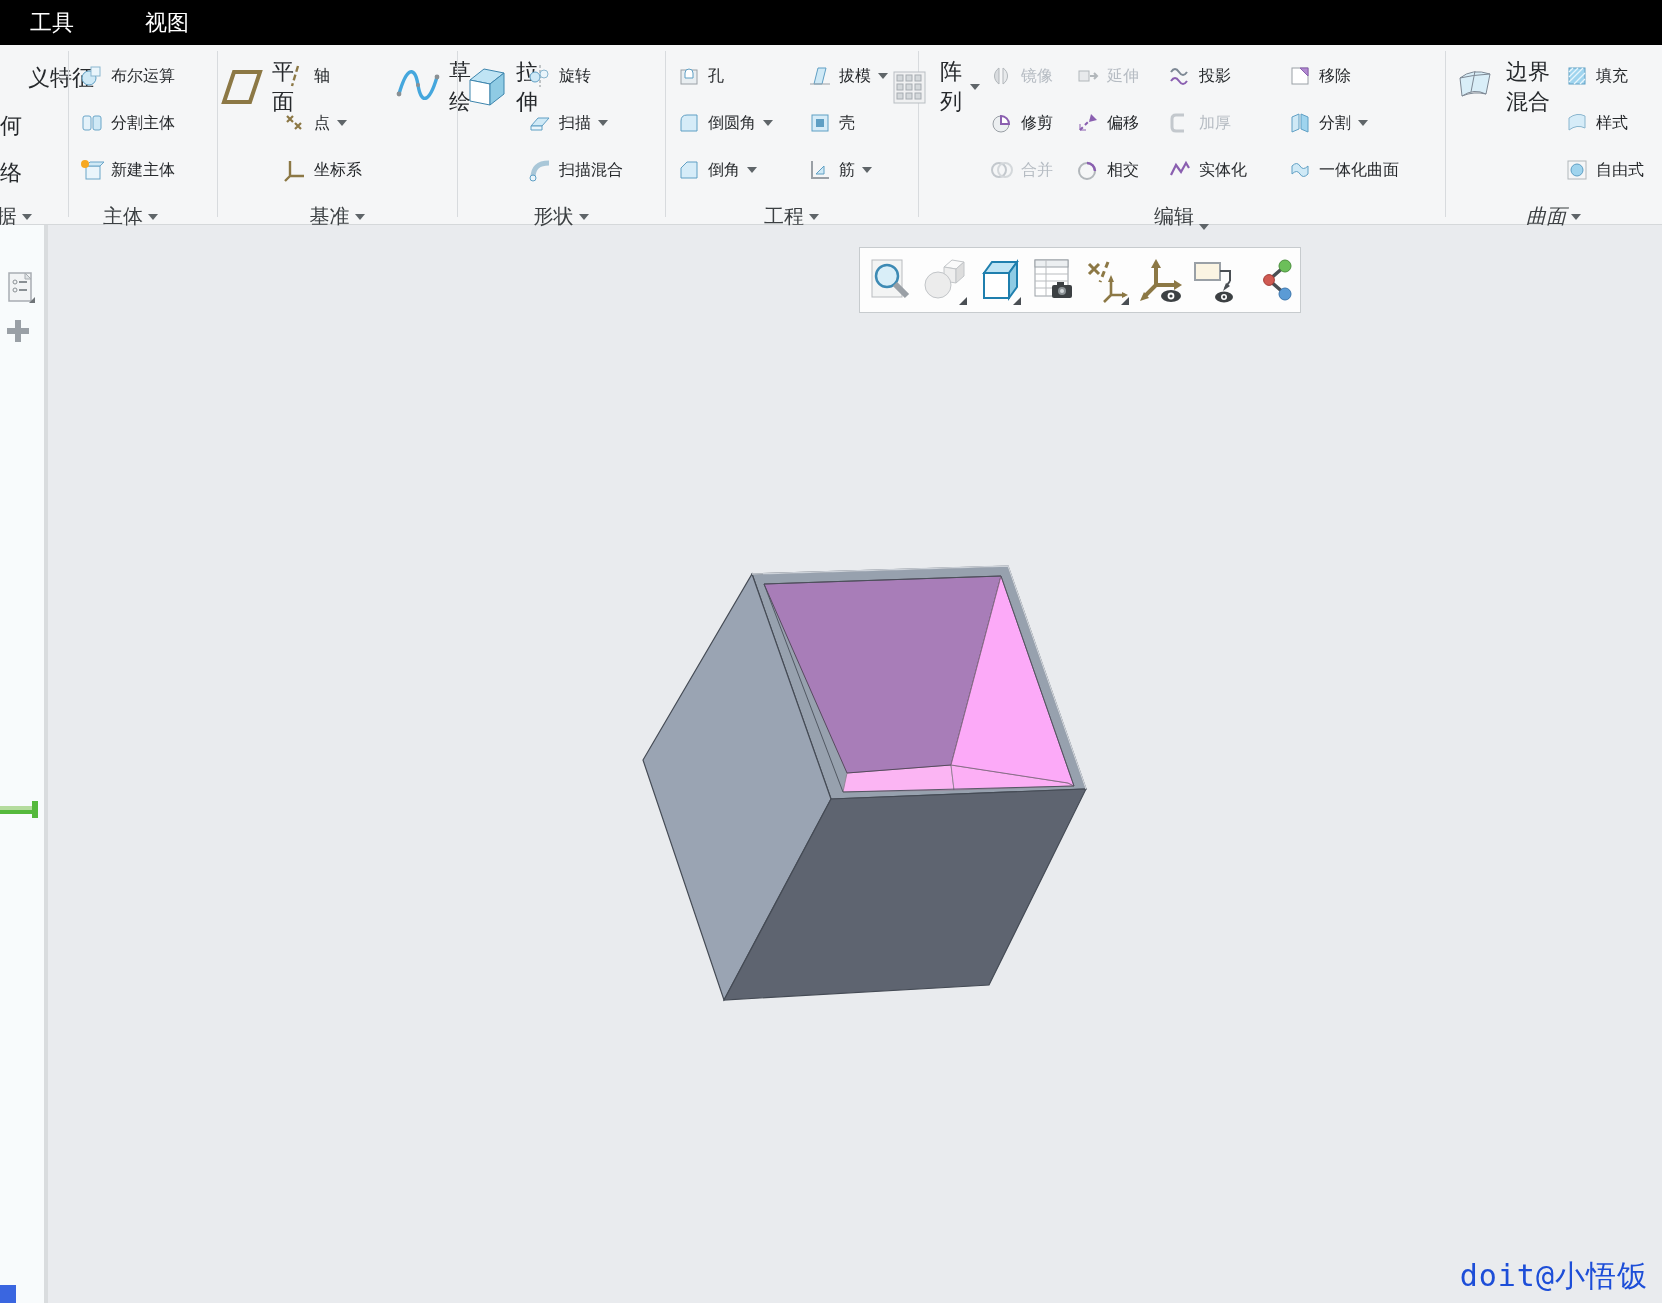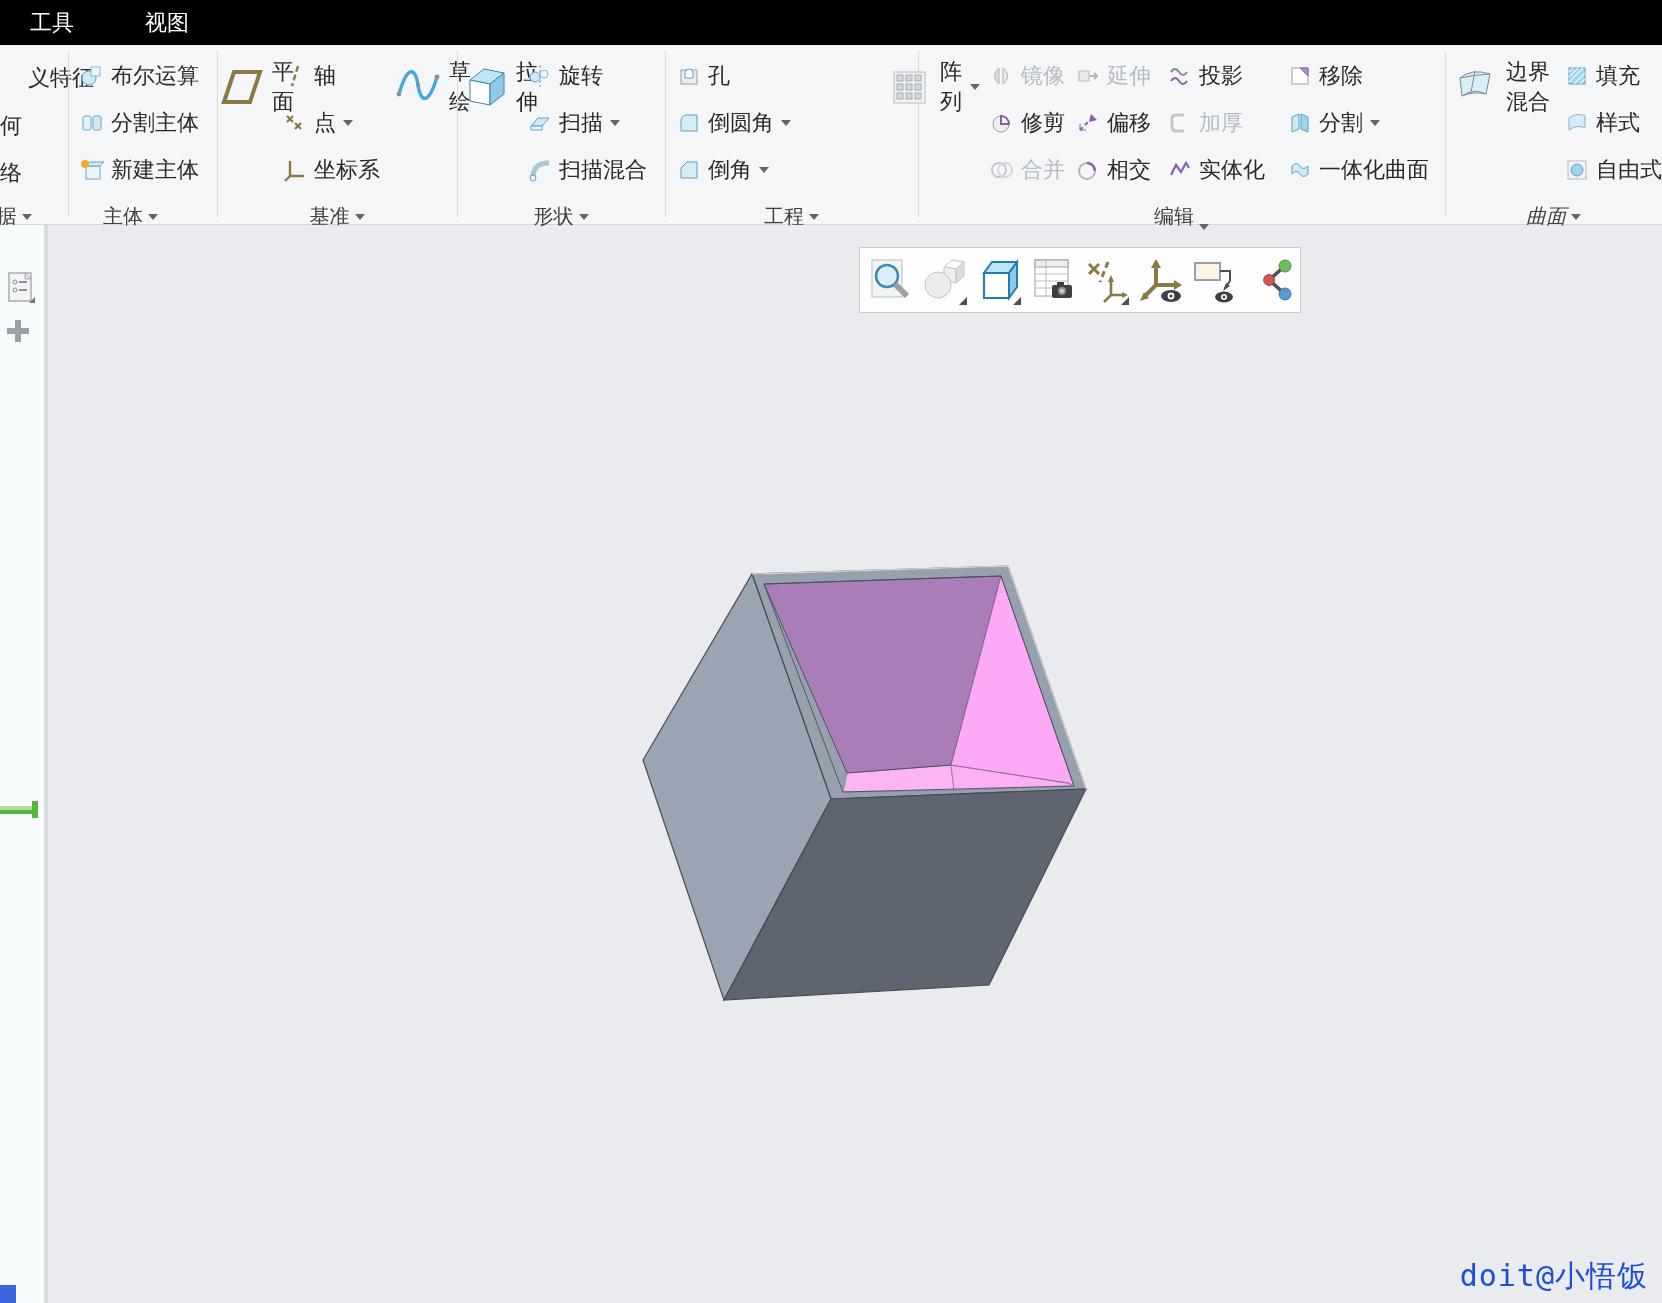--- a/index.html
+++ b/index.html
@@ -6,21 +6,21 @@
   body{position:relative;width:1662px;height:1303px;overflow:hidden;background:#e9ebee;
        font-family:"Liberation Sans","DejaVu Sans",sans-serif;color:#26292c;}
   
   .topbar{position:absolute;left:0;top:0;width:1662px;height:45px;background:#000000;}
   .mtab{position:absolute;top:0;height:45px;line-height:45px;color:#fff;font-size:22px;cursor:default;}
   
   .ribbon{position:absolute;left:0;top:45px;width:1662px;height:180px;background:#f5f6f7;
           border-bottom:1px solid #d5d8da;box-sizing:border-box;}
   .gdiv{position:absolute;top:6px;height:166px;width:1px;background:#d8dbde;}
   .col{position:absolute;display:flex;flex-direction:column;}
-  .sbtn{display:flex;align-items:center;gap:7px;font-size:22px;white-space:nowrap;height:34px;margin-bottom:13px;}
+  .sbtn{display:flex;align-items:center;gap:7px;font-size:16px;white-space:nowrap;height:34px;margin-bottom:13px;}
   .bbtn{position:absolute;display:flex;align-items:center;gap:8px;font-size:22px;}
   .glabel{position:absolute;top:158px;font-size:20px;color:#3c4043;display:flex;align-items:center;justify-content:center;gap:5px;}
   .dda{width:0;height:0;border-left:5px solid transparent;border-right:5px solid transparent;border-top:6px solid #5f6569;display:inline-block;}
   .disabled{color:#b6bcc3;}
   .ptxt{position:absolute;font-size:22px;white-space:nowrap;}
   .i24{width:24px;height:24px;flex:none;}
   .i46{width:46px;height:46px;flex:none;}
   
   .sidebar{position:absolute;left:0;top:225px;width:44px;height:1078px;background:#f8fbfc;}
   .sdivider{position:absolute;left:44px;top:225px;width:4px;height:1078px;background:#d9dcde;}
@@ -183,20 +183,45 @@
         <span class="dda"></span>
     </div>
     <div class="sbtn">
       <svg class="i24" viewBox="0 0 24 24">
           <path d="M20 20 H4 V10 L10 4 H20 Z" fill="#d6ecf8" stroke="#5f9fc4"></path>
         </svg>
       <span>倒角</span>
         <span class="dda"></span>
     </div>
   </div>
+  <div class="col" style="left:808px;top:14px;">
+    <div class="sbtn">
+      <svg class="i24" viewBox="0 0 24 24">
+          <polygon points="6,20 10,4 18,4 14,20" fill="#cfe9f6" stroke="#5f9fc4"></polygon>
+          <line x1="2" y1="20" x2="22" y2="20" stroke="#9aa0a6"></line>
+        </svg>
+      <span>拔模</span>
+        <span class="dda"></span>
+    </div>
+    <div class="sbtn">
+      <svg class="i24" viewBox="0 0 24 24">
+          <rect x="4" y="4" width="16" height="16" fill="#d6ecf8" stroke="#5f9fc4"></rect>
+          <rect x="8" y="8" width="8" height="8" fill="#5f9fc4"></rect>
+        </svg>
+      <span>壳</span>
+    </div>
+    <div class="sbtn">
+      <svg class="i24" viewBox="0 0 24 24">
+          <path d="M4 3 V20 H21" fill="none" stroke="#9aa0a6" stroke-width="2"></path>
+          <path d="M8 16 L16 8 L16 16 Z" fill="#cfe9f6" stroke="#5f9fc4"></path>
+        </svg>
+      <span>筋</span>
+        <span class="dda"></span>
+    </div>
+  </div>
   <div class="glabel" style="left:665px;width:253px;">
     <span>工程</span>
       <span class="dda"></span>
   </div>
   <div class="gdiv" style="left:918px;"></div>
 
   <div class="bbtn" style="left:886px;top:12px;width:64px;">
     <svg class="i46" viewBox="0 0 46 46">
         <rect x="8" y="8" width="31" height="31" fill="#f0f1f2" stroke="#b9bec3"></rect>
         <rect x="11" y="11" width="6" height="6" fill="#d4d8db" stroke="#a6acb1"></rect>

